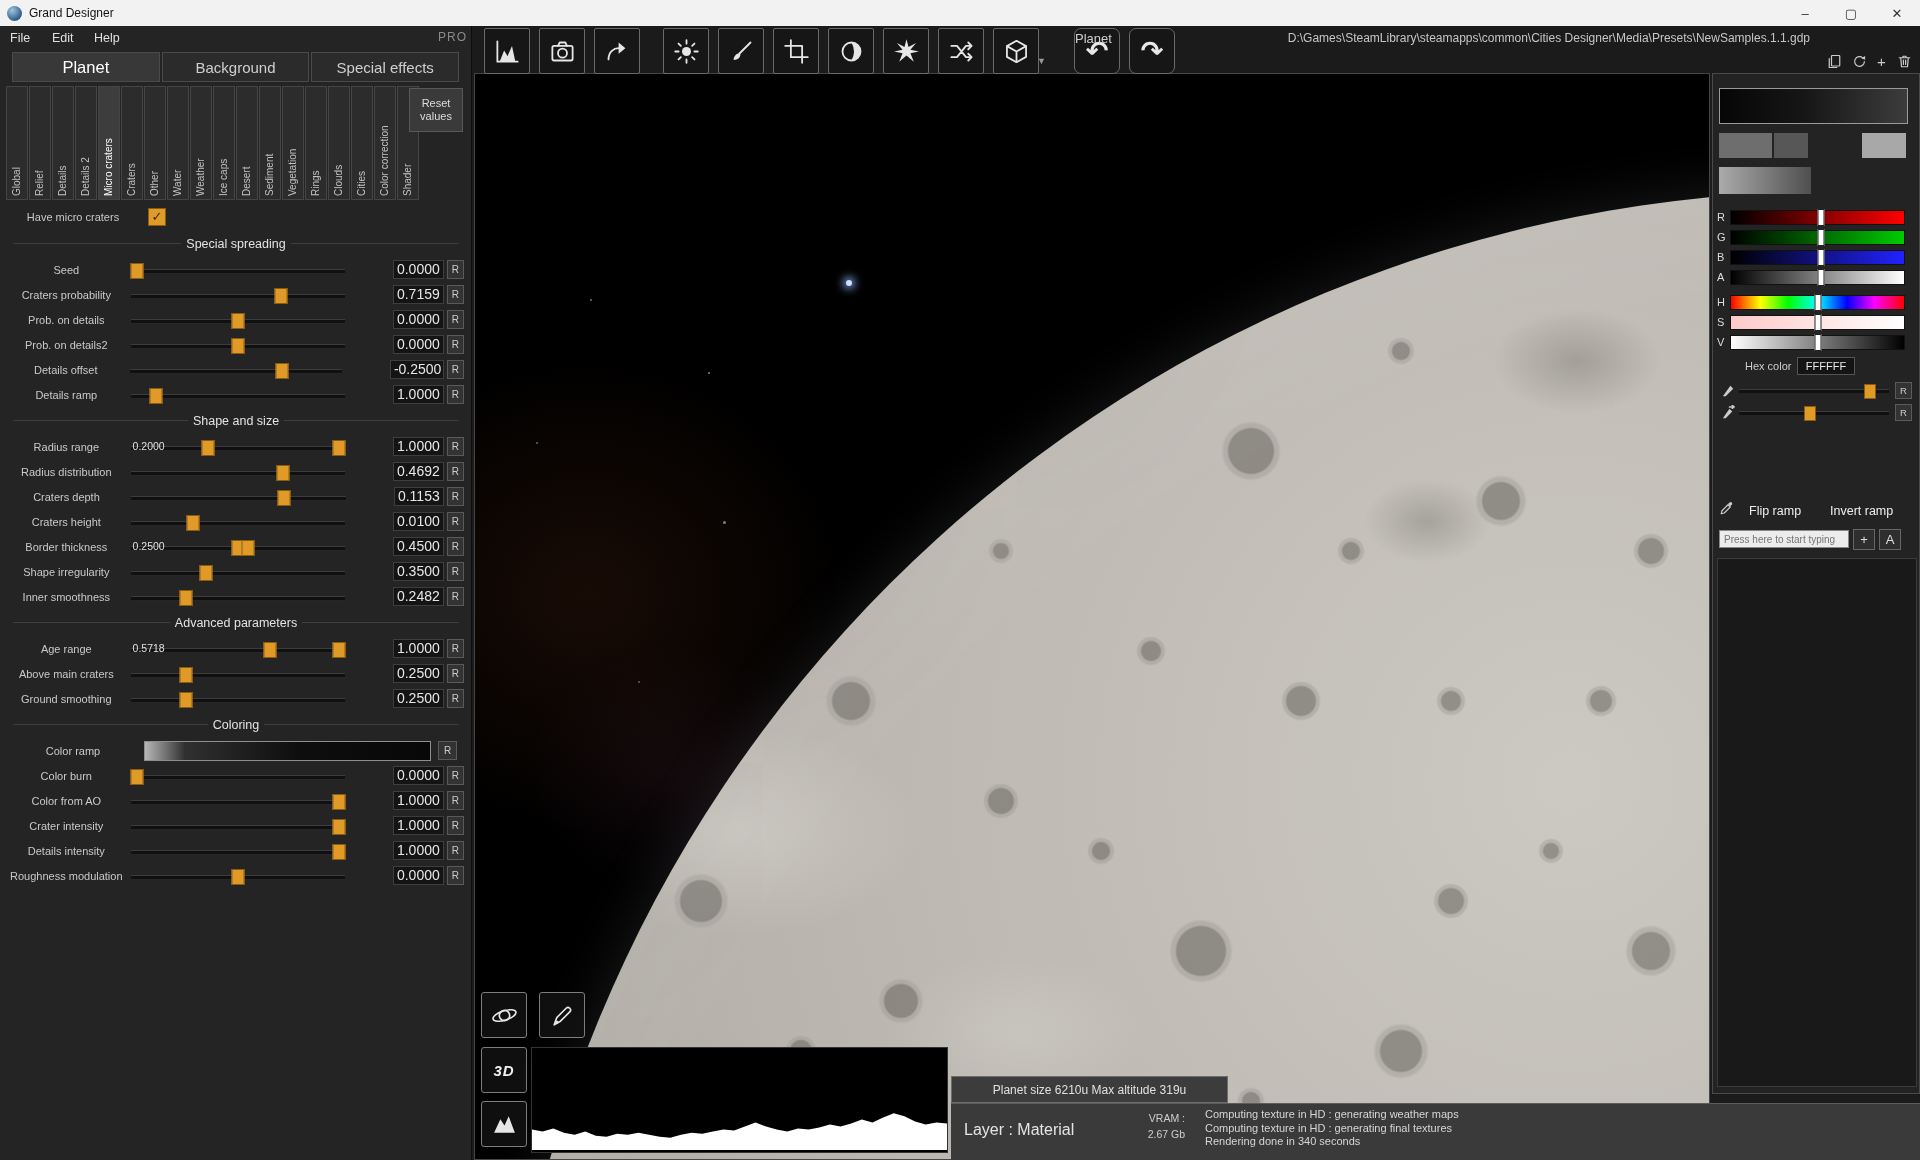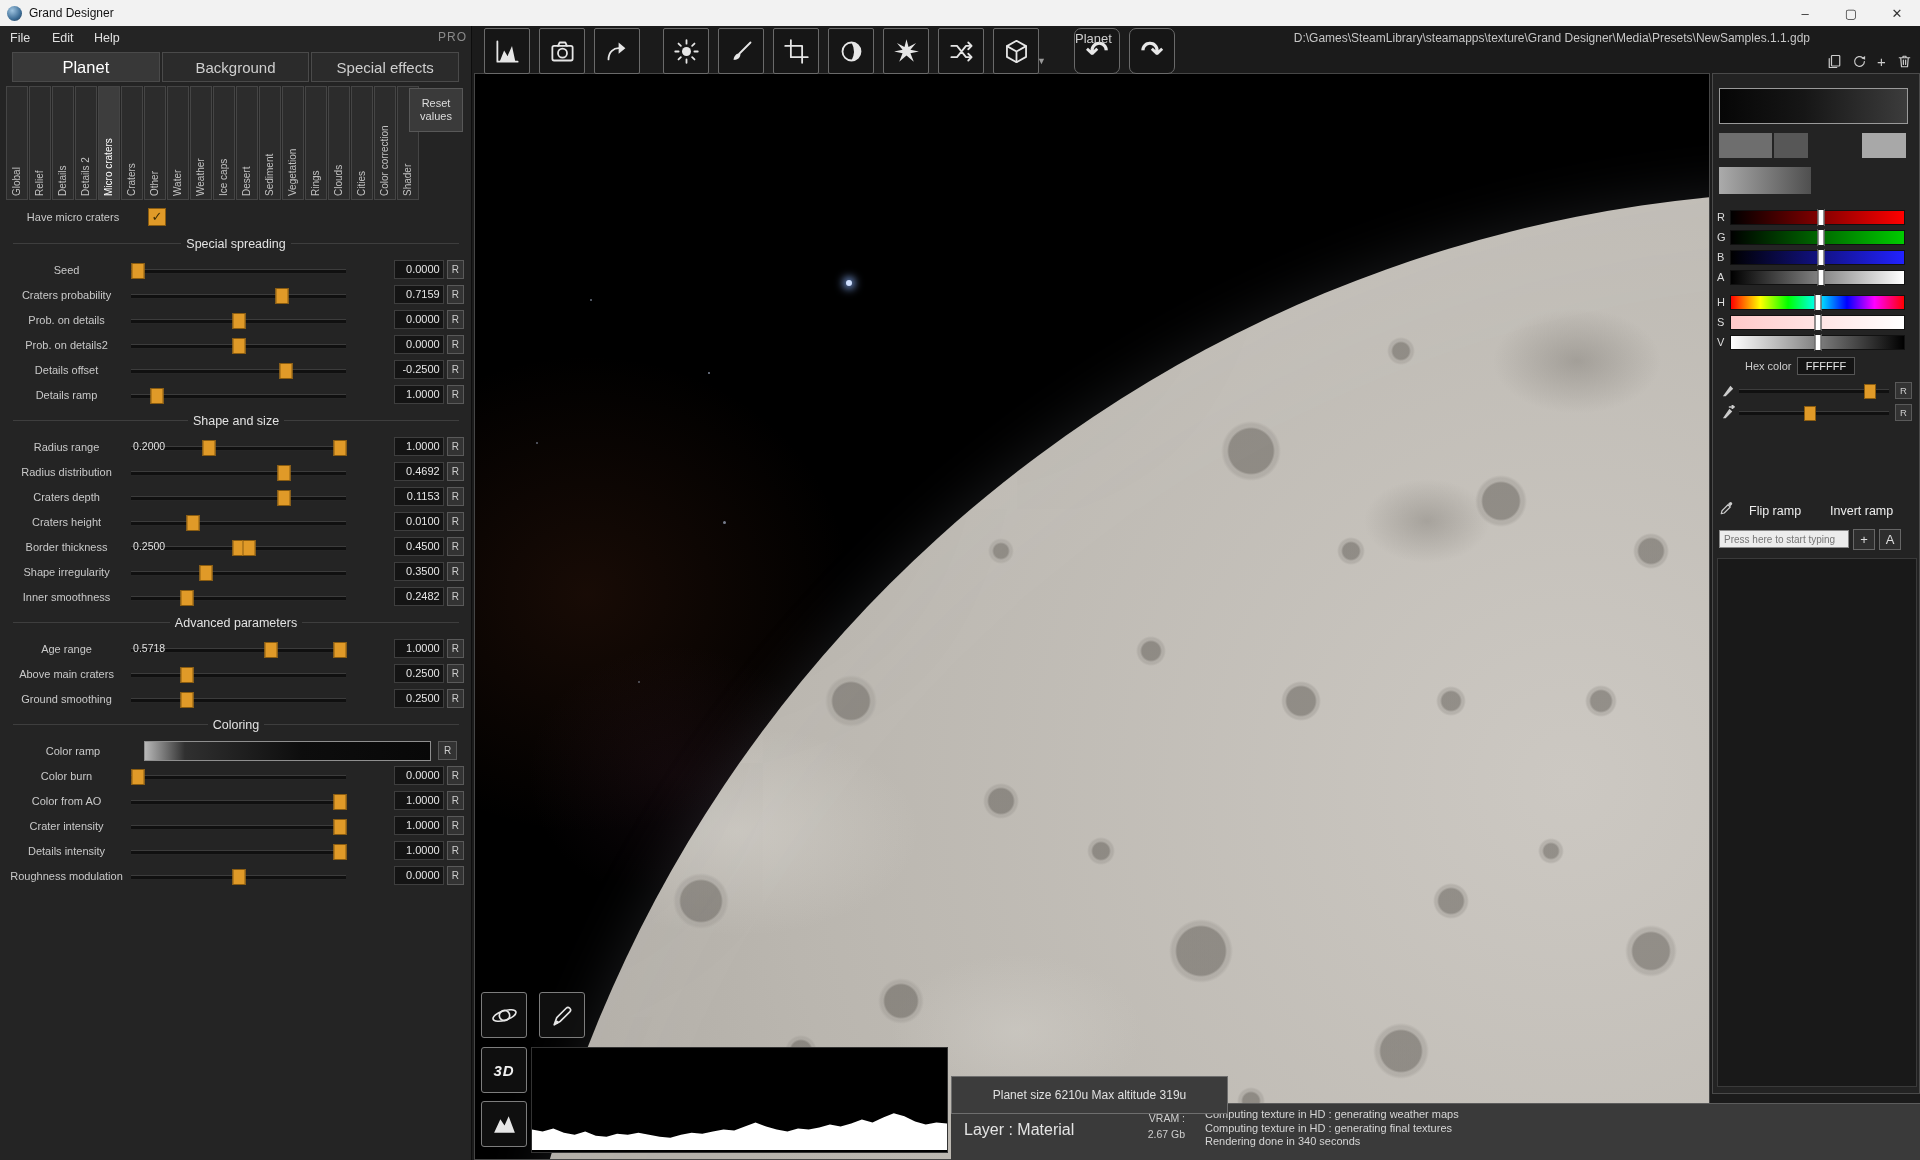--- a/index.html
+++ b/index.html
@@ -42,21 +42,21 @@
   .psec{height:27px;display:flex;align-items:center;font-size:12.5px;color:#e2e2e2;}
   .psec .line{flex:1;height:1px;background:#3e3e3e;margin:0 5px;}
   .prow{height:25px;display:flex;align-items:center;}
   .plabel{width:130px;text-align:center;padding-right:4px;font-size:11px;color:#c9c9c9;white-space:nowrap;}
   .ptrack{position:relative;width:239px;height:18px;margin:0 4px 0 2px;}
   .ptrack::before{content:'';position:absolute;left:0;right:0;top:8px;height:3px;background:#101010;
     border-top:1px solid #3c3c3c;border-bottom:1px solid #262626;}
   .phandle{position:absolute;top:2px;width:11px;height:14px;background:#e09a28;border:1px solid #8a5c10;
     transform:translateX(-50%);}
   .plval{position:absolute;left:2px;top:2px;font-size:10.5px;color:#e0e0e0;z-index:2;}
-  .pval{width:46px;height:17px;background:#141414;border:1px solid #3e3e3e;font-size:11px;
+  .pval{width:46px;height:17px;background:#141414;border:1px solid #3e3e3e;font-size:14px;
     color:#e6e6e6;text-align:right;padding:0 3px;line-height:17px;margin-left:44px;}
   .prbtn{width:17px;height:17px;margin-left:3px;background:#333;border:1px solid #5a5a5a;
     font-size:10px;text-align:center;line-height:17px;color:#ccc;}
   .rampbox{width:285px;height:18px;border:1px solid #8f8f8f;margin:0 4px 0 2px;
     background:linear-gradient(90deg,#b8b8b8,#303030 14%,#0d0d0d 55%,#080808);}
 
   
   .viewport{position:absolute;left:474px;top:73px;width:1236px;height:1087px;background:#000;
     border:1px solid #464646;box-sizing:border-box;overflow:hidden;}
   .planet{position:absolute;left:22px;top:117px;width:2682px;height:2682px;border-radius:50%;
@@ -151,21 +151,21 @@
   .sqbtn{position:absolute;top:455px;width:20px;height:19px;background:#2e2e2e;border:1px solid #666;
     color:#ddd;font-size:13px;display:grid;place-items:center;}
   .rlist{position:absolute;left:4px;top:484px;width:198px;bottom:6px;background:#191919;border:1px solid #3a3a3a;}
 
   
   .vbtn{position:absolute;width:44px;height:44px;background:rgba(18,18,18,.85);border:1px solid #7d7d7d;
     border-radius:3px;display:grid;place-items:center;z-index:9;color:#eee;}
   .threedtxt{font-size:15px;font-weight:bold;font-style:italic;color:#f0f0f0;letter-spacing:1px;}
   .wavebox{position:absolute;left:531px;top:1047px;width:417px;height:106px;background:#000;
     border:1px solid #333;box-sizing:border-box;z-index:9;}
-  .tooltip{position:absolute;left:951px;top:1076px;width:277px;height:38px;background:#3c3c3c;
+  .tooltip{position:absolute;left:951px;top:1076px;width:277px;height:27px;background:#3c3c3c;
     border:1px solid #6e6e6e;box-sizing:border-box;z-index:11;display:grid;place-items:center;
     font-size:12px;color:#e0e0e0;}
   .statusbar{position:absolute;left:951px;top:1103px;width:969px;height:57px;background:#3a3a3a;
     border-top:1px solid #5c5c5c;box-sizing:border-box;z-index:10;}
   .layertxt{position:absolute;left:13px;top:17px;font-size:16px;color:#e4e4e4;}
   .vramlbl{position:absolute;left:150px;top:8px;width:84px;text-align:right;font-size:10.5px;color:#cfcfcf;}
   .vramval{position:absolute;left:150px;top:24px;width:84px;text-align:right;font-size:10.5px;color:#cfcfcf;}
   .slines{position:absolute;left:254px;top:4px;font-size:11px;line-height:13.5px;color:#d6d6d6;}
 </style>
 </head>
@@ -543,21 +543,21 @@
     <div class="tspace2"></div>
     <div class="tbtn round">
         <span>↶</span>
       </div>
     <div class="tbtn round">
         <span>↷</span>
       </div>
   </div>
 
   <span class="catlabel">Planet</span>
-  <span class="pathtext">D:\Games\SteamLibrary\steamapps\texture\Grand Designer\Media\Presets\NewSamples.1.1.gdp</span>
+  <span class="pathtext">D:\Games\SteamLibrary\steamapps\common\Cities Designer\Media\Presets\NewSamples.1.1.gdp</span>
   <span class="presetcaret">▼</span>
   <div class="tinybtn" style="left:1824px">
     <svg class="icsm" viewBox="0 0 20 20">
         <rect x="6" y="2" width="11" height="14" rx="1"></rect>
         <path d="M3 6 v12 h10"></path>
       </svg>
   </div>
   <div class="tinybtn" style="left:1849px">
     <svg class="icsm" viewBox="0 0 20 20">
         <path d="M16.5 10 a6.5 6.5 0 1 1 -2.2-4.9"></path>

